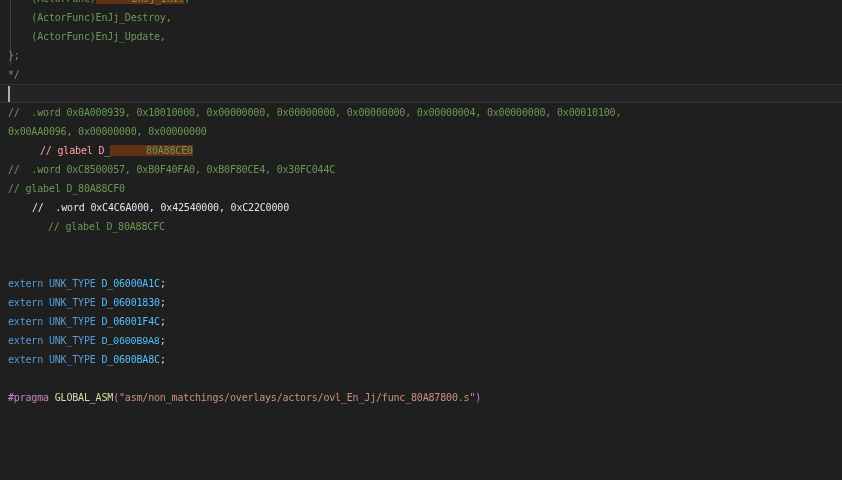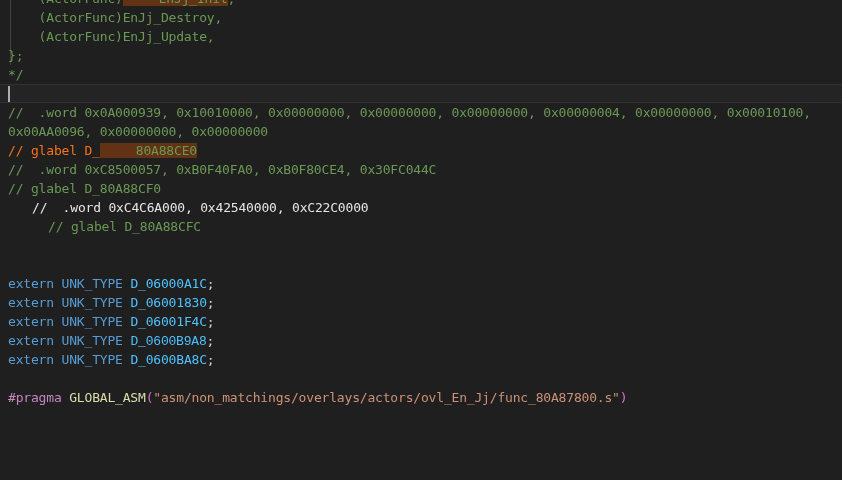--- a/index.html
+++ b/index.html
@@ -6,21 +6,21 @@
     margin: 0; padding: 0;
     width: 842px; height: 480px;
     overflow: hidden;
     background: var(--bg, #1f1f1f);
   }
   .editor {
     position: relative;
     width: 842px; height: 480px;
     overflow: hidden;
     font-family: "DejaVu Sans Mono", "Liberation Mono", monospace;
-    font-size: 13px;
+    font-size: 10px;
     letter-spacing: -0.18px;
     color: #d4d4d4;
     background: var(--bg, #1f1f1f);
   }
   .code-content {
     position: absolute;
     left: 0; top: -11px; right: 0;
   }
   .code-line {
     position: relative;
@@ -59,21 +59,21 @@
   <div class="code-content">
     <div class="indent-guide"></div>
   <div class="code-line"><span style="color: rgb(106, 153, 85);">    (ActorFunc)</span><span class="find-match" style="color: rgb(106, 153, 85);">EnJj_Init</span><span style="color: rgb(106, 153, 85);">,</span></div>
       <div class="code-line"><span style="color: rgb(106, 153, 85);">    (ActorFunc)EnJj_Destroy,</span></div>
       <div class="code-line"><span style="color: rgb(106, 153, 85);">    (ActorFunc)EnJj_Update,</span></div>
       <div class="code-line"><span style="color: rgb(106, 153, 85);">};</span></div>
       <div class="code-line"><span style="color: rgb(106, 153, 85);">*/</span></div>
       <div class="code-line current"><span class="cursor"></span></div>
       <div class="code-line"><span style="color: rgb(106, 153, 85);">//  .word 0x0A000939, 0x10010000, 0x00000000, 0x00000000, 0x00000000, 0x00000004, 0x00000000, 0x00010100,</span></div>
       <div class="code-line"><span style="color: rgb(106, 153, 85);">0x00AA0096, 0x00000000, 0x00000000</span></div>
-      <div class="code-line"><span style="color: #f97316;">// glabel D_</span><span class="find-match" style="color: rgb(106, 153, 85);">80A88CE0</span></div>
+      <div class="code-line"><span style="color: #fca5a5; margin-left: 32px;">// glabel D_</span><span class="find-match" style="color: rgb(106, 153, 85);">80A88CE0</span></div>
       <div class="code-line"><span style="color: rgb(106, 153, 85);">//  .word 0xC8500057, 0xB0F40FA0, 0xB0F80CE4, 0x30FC044C</span></div>
       <div class="code-line"><span style="color: rgb(106, 153, 85);">// glabel D_80A88CF0</span></div>
       <div class="code-line"><span style="color: #e5e5e5; margin-left: 24px;">//  .word 0xC4C6A000, 0x42540000, 0xC22C0000</span></div>
       <div class="code-line"><span style="color: rgb(106, 153, 85); margin-left: 40px;">// glabel D_80A88CFC</span></div>
       <div class="code-line"></div>
       <div class="code-line"></div>
       <div class="code-line"><span style="color: rgb(86, 156, 214);">extern</span><span style="color: rgb(212, 212, 212);"> </span><span style="color: rgb(86, 156, 214);">UNK_TYPE</span><span style="color: rgb(212, 212, 212);"> </span><span style="color: rgb(79, 193, 255);">D_06000A1C</span><span style="color: rgb(212, 212, 212);">;</span></div>
       <div class="code-line"><span style="color: rgb(86, 156, 214);">extern</span><span style="color: rgb(212, 212, 212);"> </span><span style="color: rgb(86, 156, 214);">UNK_TYPE</span><span style="color: rgb(212, 212, 212);"> </span><span style="color: rgb(79, 193, 255);">D_06001830</span><span style="color: rgb(212, 212, 212);">;</span></div>
       <div class="code-line"><span style="color: rgb(86, 156, 214);">extern</span><span style="color: rgb(212, 212, 212);"> </span><span style="color: rgb(86, 156, 214);">UNK_TYPE</span><span style="color: rgb(212, 212, 212);"> </span><span style="color: rgb(79, 193, 255);">D_06001F4C</span><span style="color: rgb(212, 212, 212);">;</span></div>
       <div class="code-line"><span style="color: rgb(86, 156, 214);">extern</span><span style="color: rgb(212, 212, 212);"> </span><span style="color: rgb(86, 156, 214);">UNK_TYPE</span><span style="color: rgb(212, 212, 212);"> </span><span style="color: rgb(79, 193, 255); font-family: Liberation Mono, monospace;">D_0600B9A8</span><span style="color: rgb(212, 212, 212);">;</span></div>

